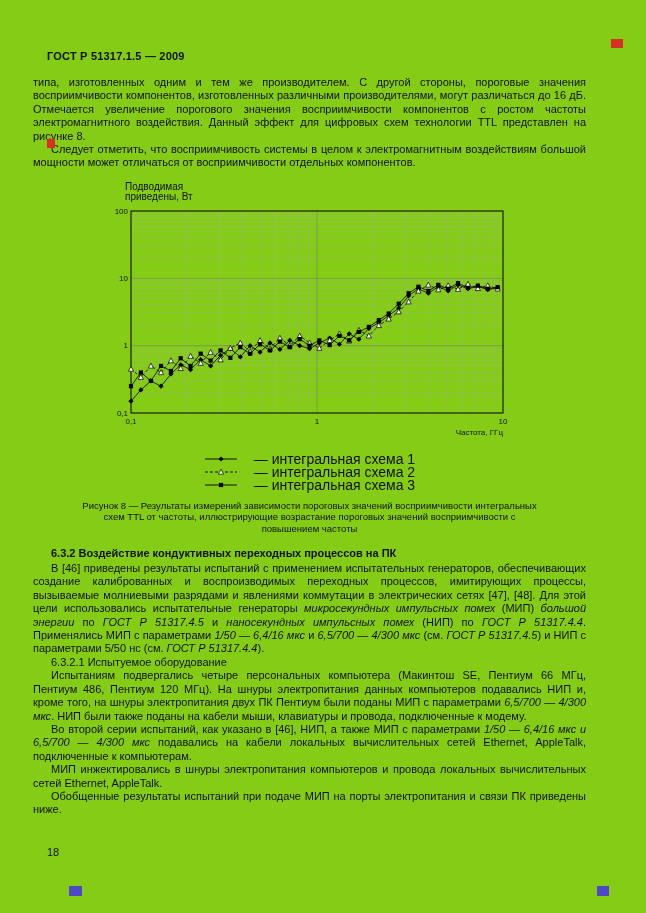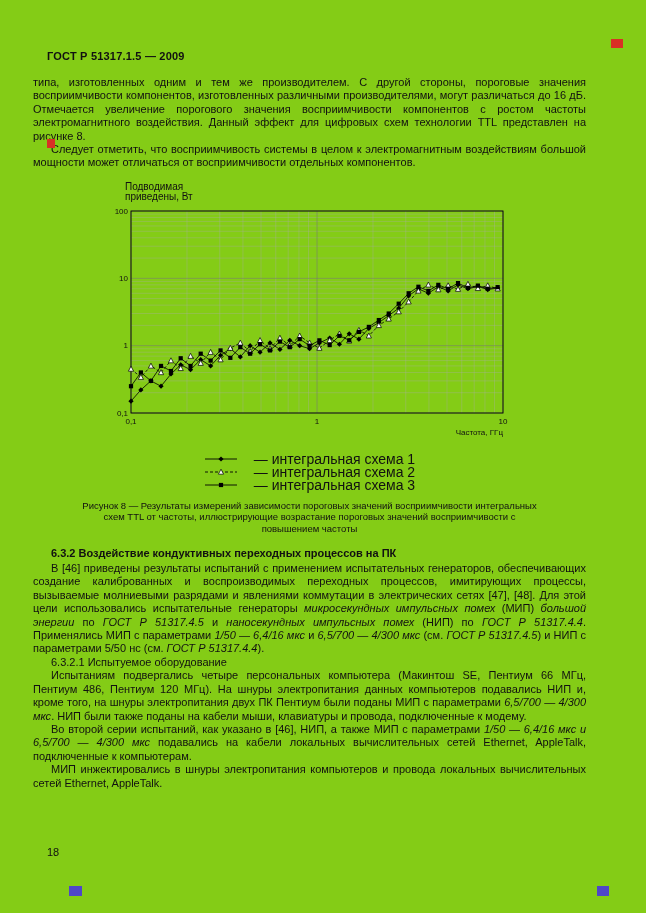--- a/index.html
+++ b/index.html
@@ -249,20 +249,21 @@
       <div class="caption">Рисунок 8 —  Результаты измерений  зависимости пороговых значений восприимчивости интегральных схем  TTL от частоты,  иллюстрирующие возрастание пороговых значений восприимчивости с повышением частоты</div>
     </div>
 
     <div id="after">
         <p class="para ind bold"><span>6.3.2  Воздействие кондуктивных переходных процессов на ПК</span></p>
         <p class="para ind"><span>В  [46]  приведены результаты испытаний с применением испытательных генераторов, обеспечивающих создание калиброванных и воспроизводимых переходных процессов, имитирующих  процессы, вызываемые молниевыми разрядами  и  явлениями коммутации  в электрических сетях [47], [48].  Для этой цели использовались испытательные генераторы </span><span class="it">микросекундных импульсных  помех</span><span> (МИП) </span><span class="it">большой энергии</span><span> по  </span><span class="it">ГОСТ Р 51317.4.5</span><span>  и </span><span class="it">наносекундных  импульсных  помех</span><span>  (НИП)  по  </span><span class="it">ГОСТ Р 51317.4.4</span><span>.  Применялись МИП с параметрами  </span><span class="it">1/50 — 6,4/16 мкс</span><span>  и  </span><span class="it">6,5/700 — 4/300 мкс</span><span>  (см.  </span><span class="it">ГОСТ Р 51317.4.5</span><span>) и НИП с параметрами  5/50  нс  (см. </span><span class="it">ГОСТ Р 51317.4.4</span><span>).</span></p>
         <p class="para ind"><span>6.3.2.1 Испытуемое оборудование</span></p>
         <p class="para ind"><span>Испытаниям подвергались четыре персональных компьютера (Макинтош SE, Пентиум 66 МГц,  Пентиум 486, Пентиум 120 МГц). На шнуры электропитания данных  компьютеров подавались НИП  и, кроме того,  на шнуры электропитания двух ПК Пентиум были поданы МИП с параметрами  </span><span class="it">6,5/700 — 4/300 мкс</span><span>. НИП были также поданы на кабели мыши, клавиатуры и провода, подключенные к модему.</span></p>
         <p class="para ind"><span>Во  второй серии испытаний, как  указано в  [46],  НИП, а также МИП с параметрами  </span><span class="it">1/50 — 6,4/16 мкс</span><span> </span><span class="it">и  6,5/700 — 4/300 мкс</span><span> подавались на кабели локальных вычислительных сетей  Ethernet, AppleTalk, подключенные к компьютерам.</span></p>
         <p class="para ind"><span>МИП инжектировались в шнуры электропитания компьютеров и провода локальных вычислительных сетей Ethernet,  AppleTalk.</span></p>
+        <p class="para ind"><span>Обобщенные результаты испытаний при подаче МИП на порты  электропитания и связи  ПК приведены ниже.</span></p>
       </div>
 
   </div>
 
   <div class="pagenum">18</div>
 
   <div class="mark red-top" style="background: rgb(217, 48, 37);"></div>
   <div class="mark red-left" style="background: rgb(217, 48, 37);"></div>
   <div class="mark blue-bl" style="background: rgb(79, 70, 200);"></div>
   <div class="mark blue-br" style="background: rgb(79, 70, 200);"></div>

